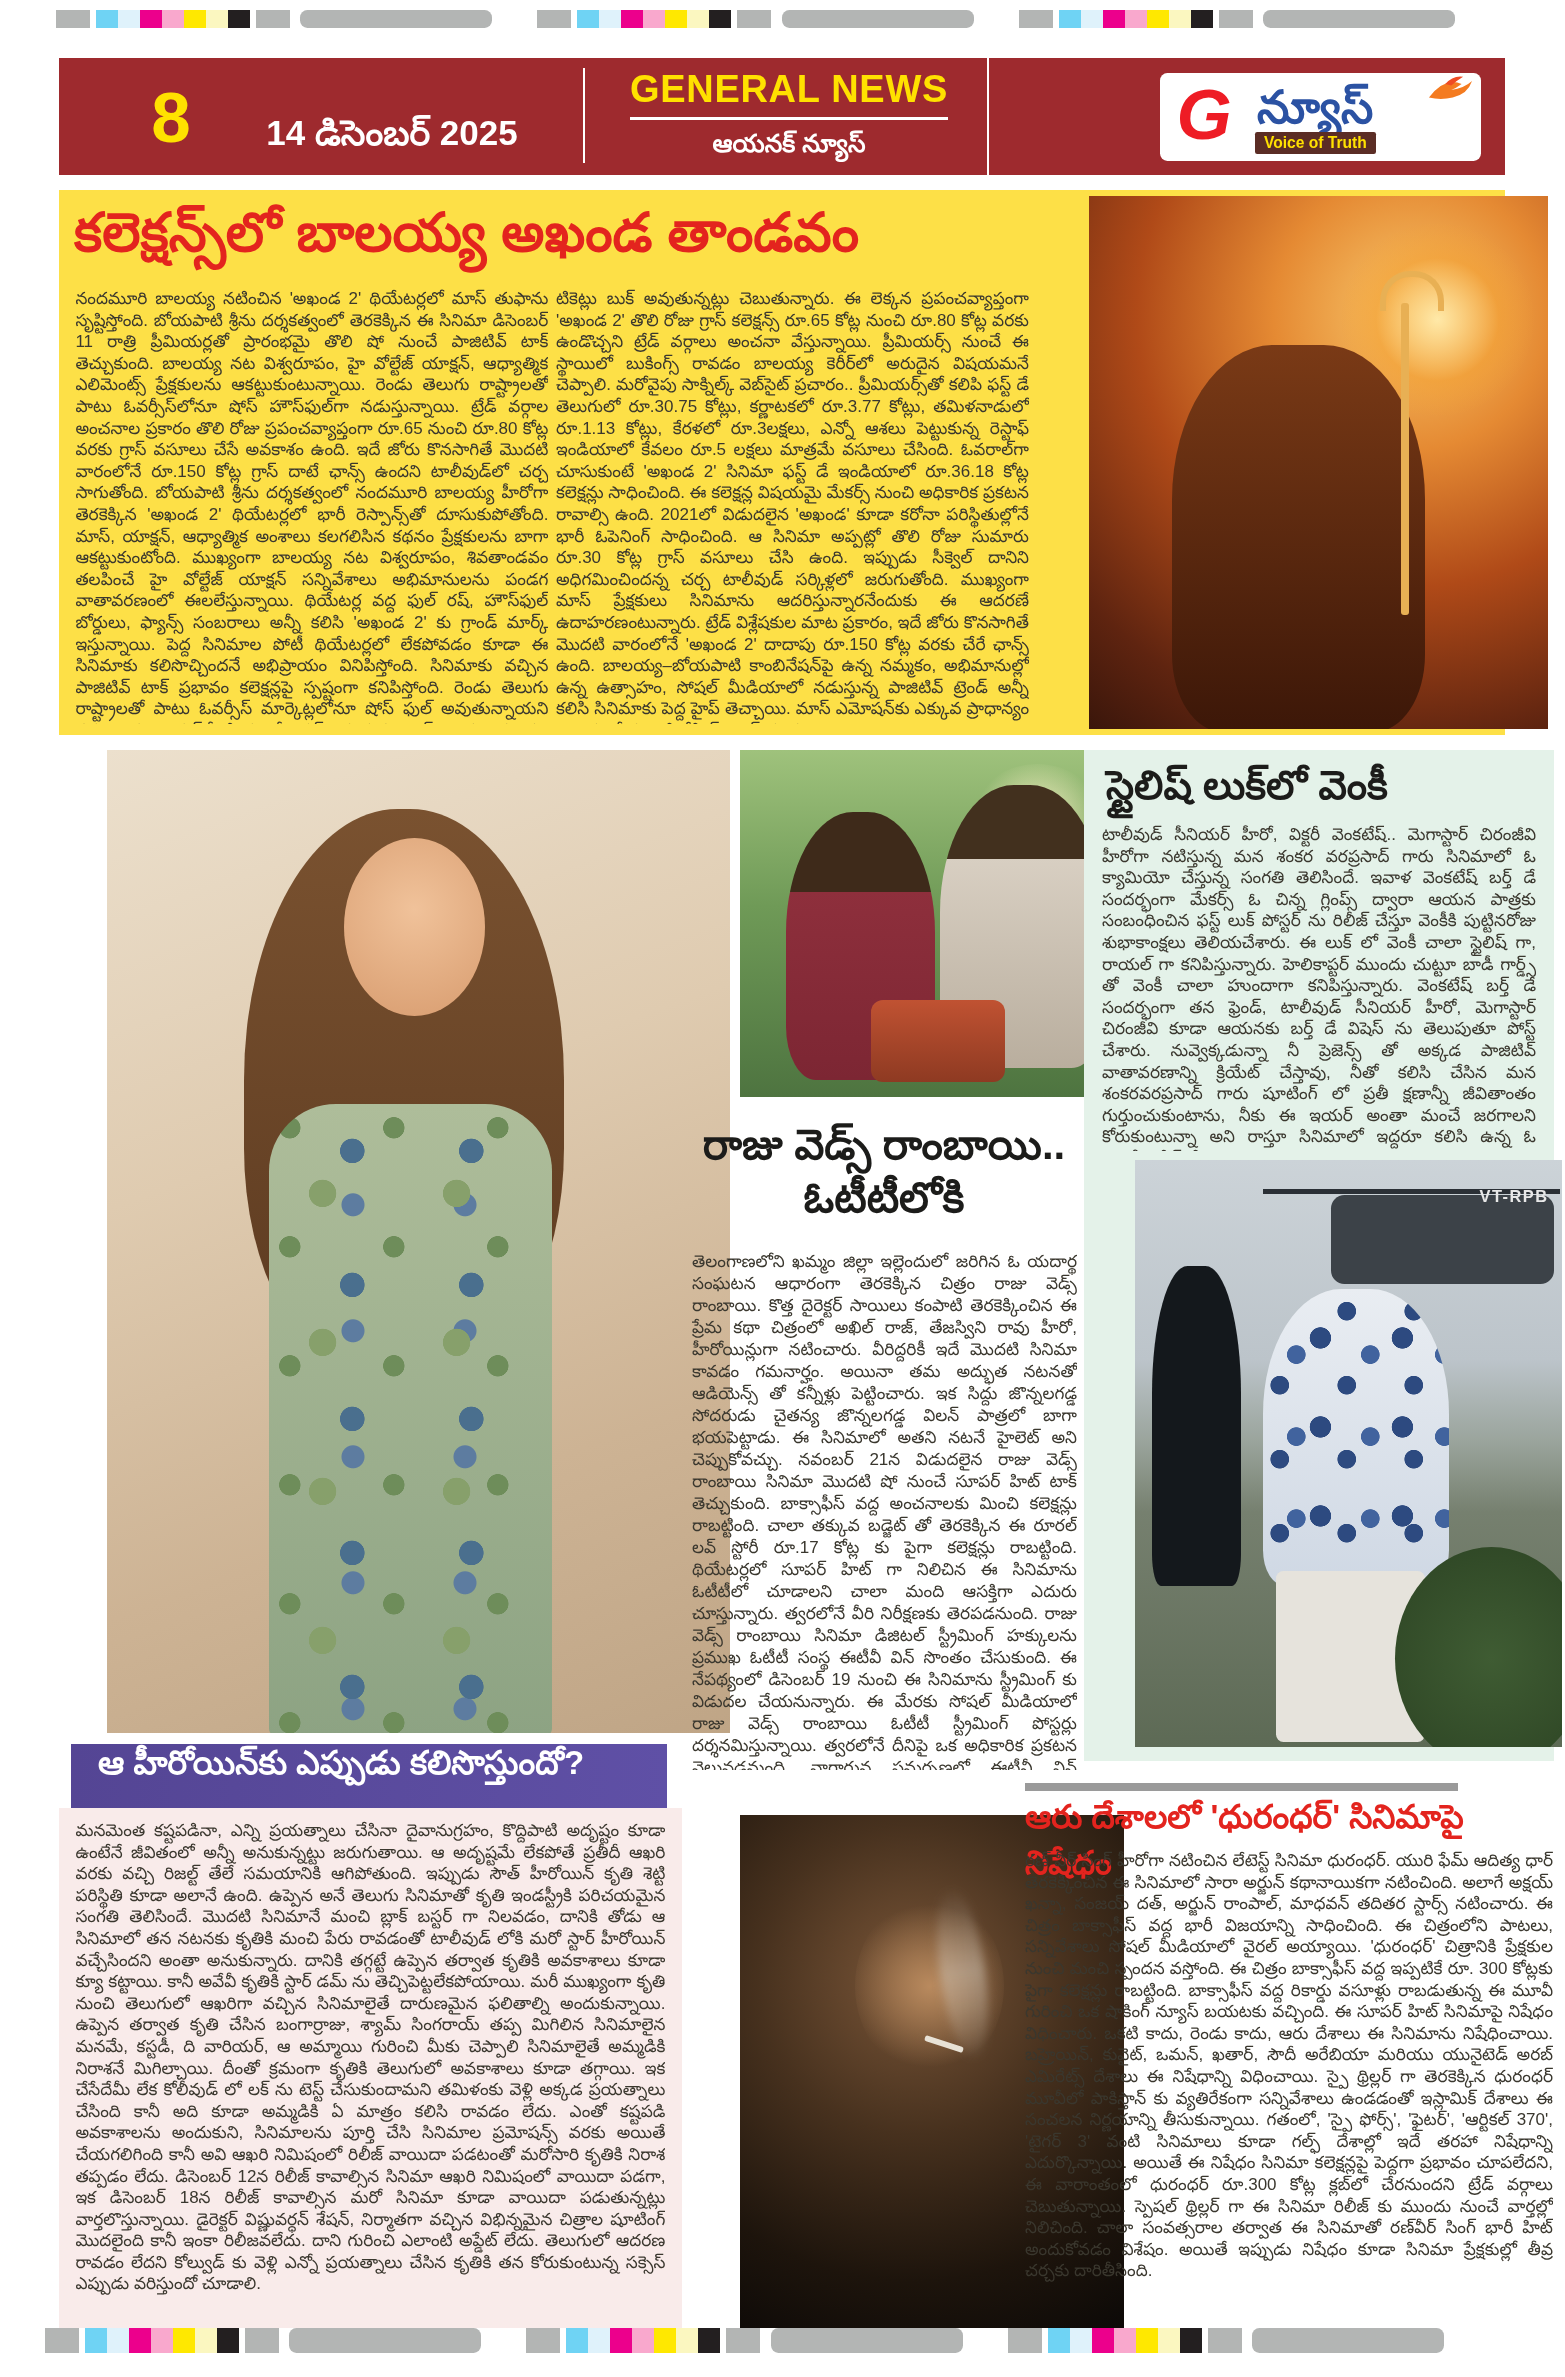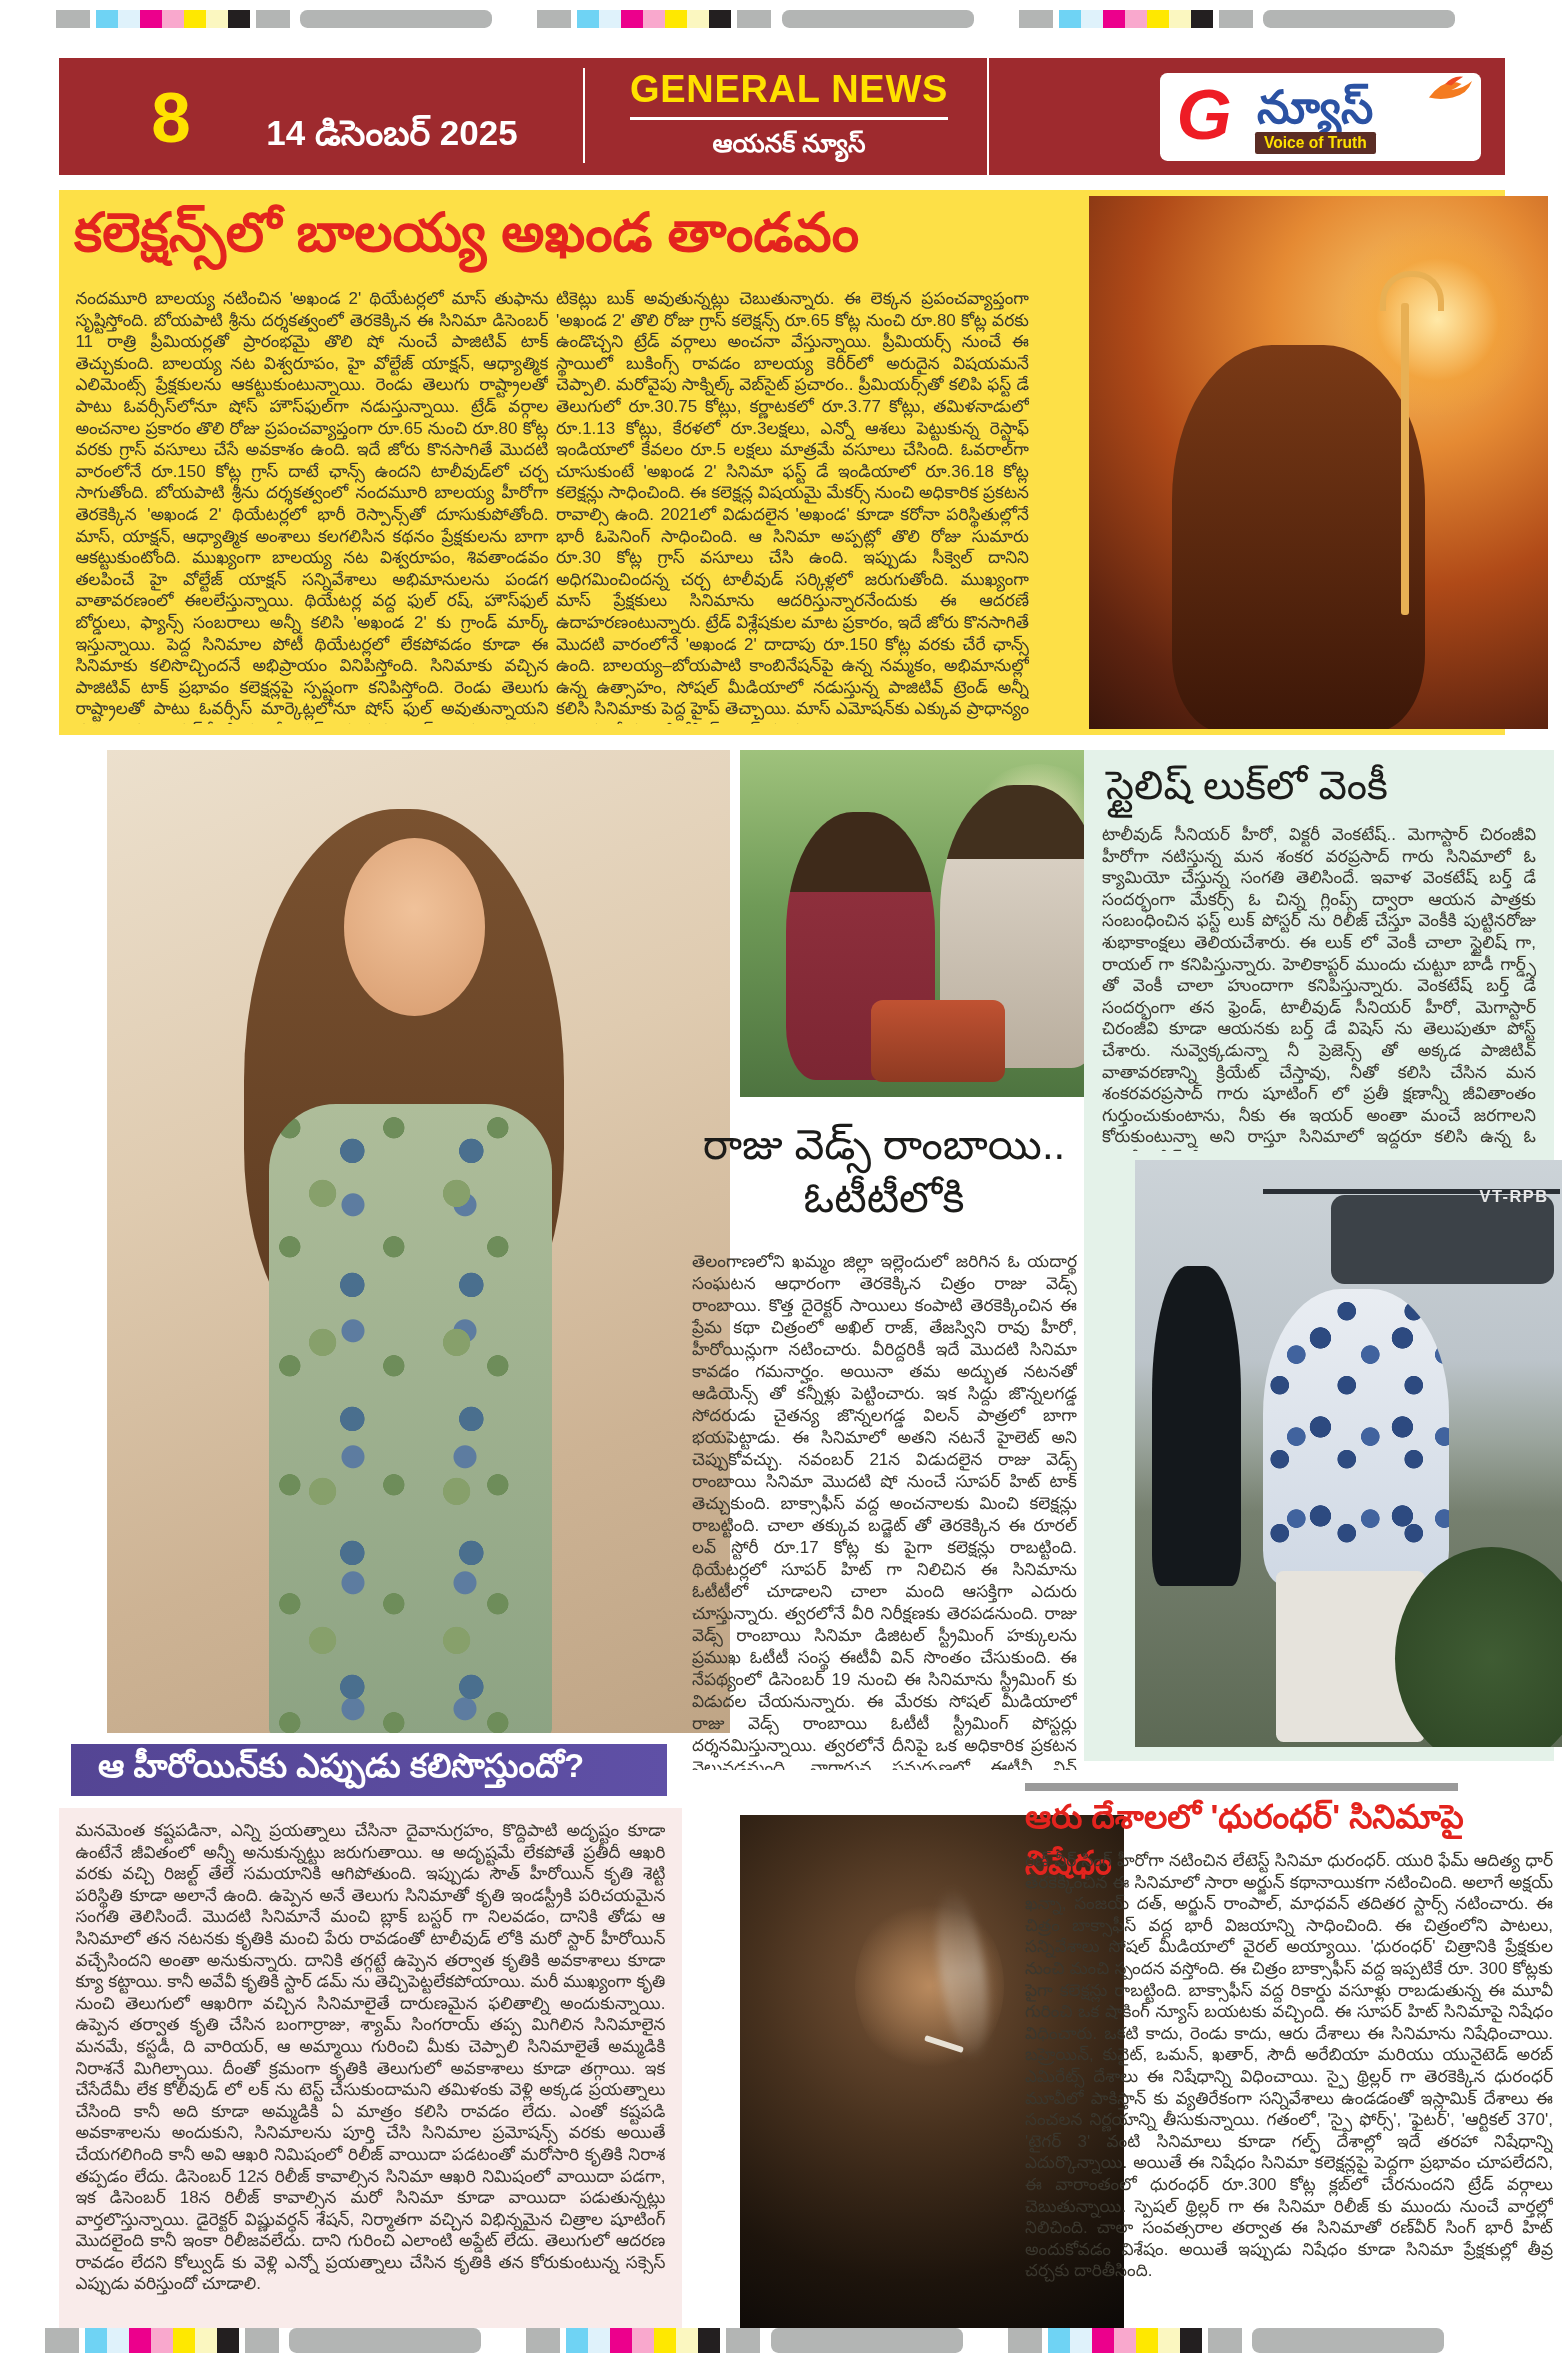--- a/index.html
+++ b/index.html
@@ -16,21 +16,21 @@
   .vline{background:#ffffff;}
   .logo-box{background:#ffffff;border-radius:7.4px;overflow:hidden;}
   .logo-g{color:#ee1c25;font-size:71px;font-weight:bold;font-style:italic;line-height:1;}
   .logo-te{color:#2b52a3;font-size:46px;font-weight:bold;text-shadow:0 0 1.5px #ffffff;}
   .logo-tag{background:#5b2d25;color:#ffe100;font-size:15.6px;font-weight:bold;padding:2.2px 9px;border-radius:2.2px;}
   .cream{background:#fde047;}
   .mint{background:#e4f2e9;}
   .pink{background:#f9ebea;}
   .purple{background:linear-gradient(90deg,#544594,#5f50a6);}
   .head-red{color:#e3241e;font-weight:800;}
-  .head-blk{color:#1c1c1a;font-weight:400;}
+  .head-blk{color:#1c1c1a;font-weight:700;}
   .body-txt{color:#3a372e;text-align:justify;overflow:hidden;}
   .photo{overflow:hidden;margin-left:48px;}
   .blob{position:absolute;border-radius:50%;}
   .gray-div{background:#9a9a9a;}
   .heli{position:absolute;background:#3c4248;border-radius:13.4px;}
   .reg{position:absolute;color:#e8e8e8;font-size:16.4px;font-weight:bold;letter-spacing:1.5px;}
 </style>
 </head>
 <body>
 
@@ -142,21 +142,21 @@
       <div class="blob" style="right:-6%;bottom:-4%;width:193px;height:223px;background:radial-gradient(circle,#3f5c33,#2c4323);"></div>
     </div>
   </div>
 
   <div class="abs head-blk ctr" style="left:692px;top:1119px;width:384px;font-size:42px;line-height:1.25;">
     <div>రాజు వెడ్స్ రాంబాయి..</div>
     <div>ఓటీటీలోకి</div>
   </div>
   <div class="abs body-txt" style="left:692px;top:1251px;width:385px;height:519px;font-size:17px;line-height:22px;">తెలంగాణలోని ఖమ్మం జిల్లా ఇల్లెందులో జరిగిన ఓ యదార్థ సంఘటన ఆధారంగా తెరకెక్కిన చిత్రం రాజు వెడ్స్ రాంబాయి. కొత్త దైరెక్టర్ సాయిలు కంపాటి తెరకెక్కించిన ఈ ప్రేమ కథా చిత్రంలో అఖిల్ రాజ్, తేజస్విని రావు హీరో, హీరోయిన్లుగా నటించారు. వీరిద్దరికీ ఇదే మొదటి సినిమా కావడం గమనార్హం. అయినా తమ అద్భుత నటనతో ఆడియెన్స్ తో కన్నీళ్లు పెట్టించారు. ఇక సిద్దు జొన్నలగడ్డ సోదరుడు చైతన్య జొన్నలగడ్డ విలన్ పాత్రలో బాగా భయపెట్టాడు. ఈ సినిమాలో అతని నటనే హైలెట్ అని చెప్పుకోవచ్చు. నవంబర్ 21న విడుదలైన రాజు వెడ్స్ రాంబాయి సినిమా మొదటి షో నుంచే సూపర్ హిట్ టాక్ తెచ్చుకుంది. బాక్సాఫీస్ వద్ద అంచనాలకు మించి కలెక్షన్లు రాబట్టింది. చాలా తక్కువ బడ్జెట్ తో తెరకెక్కిన ఈ రూరల్ లవ్ స్టోరీ రూ.17 కోట్ల కు పైగా కలెక్షన్లు రాబట్టింది. థియేటర్లలో సూపర్ హిట్ గా నిలిచిన ఈ సినిమాను ఓటీటీలో చూడాలని చాలా మంది ఆసక్తిగా ఎదురు చూస్తున్నారు. త్వరలోనే వీరి నిరీక్షణకు తెరపడనుంది. రాజు వెడ్స్ రాంబాయి సినిమా డిజిటల్ స్ట్రీమింగ్ హక్కులను ప్రముఖ ఓటీటీ సంస్థ ఈటీవీ విన్ సొంతం చేసుకుంది. ఈ నేపథ్యంలో డిసెంబర్ 19 నుంచి ఈ సినిమాను స్ట్రీమింగ్ కు విడుదల చేయనున్నారు. ఈ మేరకు సోషల్ మీడియాలో రాజు వెడ్స్ రాంబాయి ఓటీటీ స్ట్రీమింగ్ పోస్టర్లు దర్శనమిస్తున్నాయి. త్వరలోనే దీనిపై ఒక అధికారిక ప్రకటన వెలువడనుంది. నాగార్జున సమర్పణలో ఈటీవీ విన్ ఒరిజినల్స్, దోళమతి సభరాల్స్ ఫిల్మ్స్, మన్సూర్స్ టీల్స్ బ్యానర్లపై ఉదయరాం, రాహుల్ వారివేరి ఈ సినిమాను సంయుక్తంగా నిర్మించారు. వంశీ సంతోషిణి, బన్నీ వాస్ ఈ మూవీని డిస్ట్రిబ్యూట్ చేశారు. శివాజీ రాజా, అనితా చౌదరి ఇతర పాత్రల్లో నటించిన ఈ సినిమాకు సురేష్ బొబ్బిలి సంగీతం అందించారు.</div>
 
-  <div class="abs purple" style="left:71px;top:1744px;width:596px;height:52px;display:flex;align-items:center;">
+  <div class="abs purple" style="left:71px;top:1744px;width:596px;height:64px;display:flex;align-items:flex-start;">
     <span class="wht" style="font-size:33px;font-weight:bold;padding-left:27px;">ఆ హీరోయిన్‌కు ఎప్పుడు కలిసొస్తుందో?</span>
   </div>
   <div class="abs pink" style="left:59px;top:1808px;width:623px;height:520px;">
     <div class="abs body-txt" style="left:16.4px;top:12px;width:590px;height:497px;font-size:17px;line-height:21.6px;">మనమెంత కష్టపడినా, ఎన్ని ప్రయత్నాలు చేసినా దైవానుగ్రహం, కొద్దిపాటి అదృష్టం కూడా ఉంటేనే జీవితంలో అన్నీ అనుకున్నట్టు జరుగుతాయి. ఆ అదృష్టమే లేకపోతే ప్రతీదీ ఆఖరి వరకు వచ్చి రిజల్ట్ తేలే సమయానికి ఆగిపోతుంది. ఇప్పుడు సౌత్ హీరోయిన్ కృతి శెట్టి పరిస్థితి కూడా అలానే ఉంది. ఉప్పెన అనే తెలుగు సినిమాతో కృతి ఇండస్ట్రీకి పరిచయమైన సంగతి తెలిసిందే. మొదటి సినిమానే మంచి బ్లాక్ బస్టర్ గా నిలవడం, దానికి తోడు ఆ సినిమాలో తన నటనకు కృతికి మంచి పేరు రావడంతో టాలీవుడ్ లోకి మరో స్టార్ హీరోయిన్ వచ్చేసిందని అంతా అనుకున్నారు. దానికి తగ్గట్టే ఉప్పెన తర్వాత కృతికి అవకాశాలు కూడా క్యూ కట్టాయి. కానీ అవేవీ కృతికి స్టార్ డమ్ ను తెచ్చిపెట్టలేకపోయాయి. మరీ ముఖ్యంగా కృతి నుంచి తెలుగులో ఆఖరిగా వచ్చిన సినిమాలైతే దారుణమైన ఫలితాల్ని అందుకున్నాయి. ఉప్పెన తర్వాత కృతి చేసిన బంగార్రాజు, శ్యామ్ సింగరాయ్ తప్ప మిగిలిన సినిమాలైన మనమే, కస్టడీ, ది వారియర్, ఆ అమ్మాయి గురించి మీకు చెప్పాలి సినిమాలైతే అమ్మడికి నిరాశనే మిగిల్చాయి. దీంతో క్రమంగా కృతికి తెలుగులో అవకాశాలు కూడా తగ్గాయి. ఇక చేసేదేమీ లేక కోలీవుడ్ లో లక్ ను టెస్ట్ చేసుకుందామని తమిళంకు వెళ్లి అక్కడ ప్రయత్నాలు చేసింది కానీ అది కూడా అమ్మడికి ఏ మాత్రం కలిసి రావడం లేదు. ఎంతో కష్టపడి అవకాశాలను అందుకుని, సినిమాలను పూర్తి చేసి సినిమాల ప్రమోషన్స్ వరకు అయితే చేయగలిగింది కానీ అవి ఆఖరి నిమిషంలో రిలీజ్ వాయిదా పడటంతో మరోసారి కృతికి నిరాశ తప్పడం లేదు. డిసెంబర్ 12న రిలీజ్ కావాల్సిన సినిమా ఆఖరి నిమిషంలో వాయిదా పడగా, ఇక డిసెంబర్ 18న రిలీజ్ కావాల్సిన మరో సినిమా కూడా వాయిదా పడుతున్నట్లు వార్తలొస్తున్నాయి. డైరెక్టర్ విష్ణువర్ధన్ శేషన్, నిర్మాతగా వచ్చిన విభిన్నమైన చిత్రాల షూటింగ్ మొదలైంది కానీ ఇంకా రిలీజవలేదు. దాని గురించి ఎలాంటి అప్డేట్ లేదు. తెలుగులో ఆదరణ రావడం లేదని కోల్వుడ్ కు వెళ్లి ఎన్నో ప్రయత్నాలు చేసిన కృతికి తన కోరుకుంటున్న సక్సెస్ ఎప్పుడు వరిస్తుందో చూడాలి.</div>
   </div>
 
   <div class="abs photo" style="left:692px;top:1815px;width:384px;height:513px;background:radial-gradient(circle at 45% 32%,#7a5638 0%,#47311e 38%,#1d140c 74%,#0c0907 100%);">
     <div class="blob" style="left:30%;top:16%;width:149px;height:178px;background:radial-gradient(circle,#b98a5e 0%,rgba(185,138,94,0) 70%);"></div>
     <div class="abs" style="left:48%;top:44%;width:40px;height:6px;background:#e8e2d6;border-radius:2.2px;transform:rotate(18deg);"></div>
     <div class="blob" style="left:52%;top:14%;width:45px;height:171px;background:linear-gradient(180deg,rgba(210,205,195,0.0),rgba(210,205,195,0.45),rgba(210,205,195,0.05));filter:blur(4.5px);transform:rotate(-8deg);"></div>

